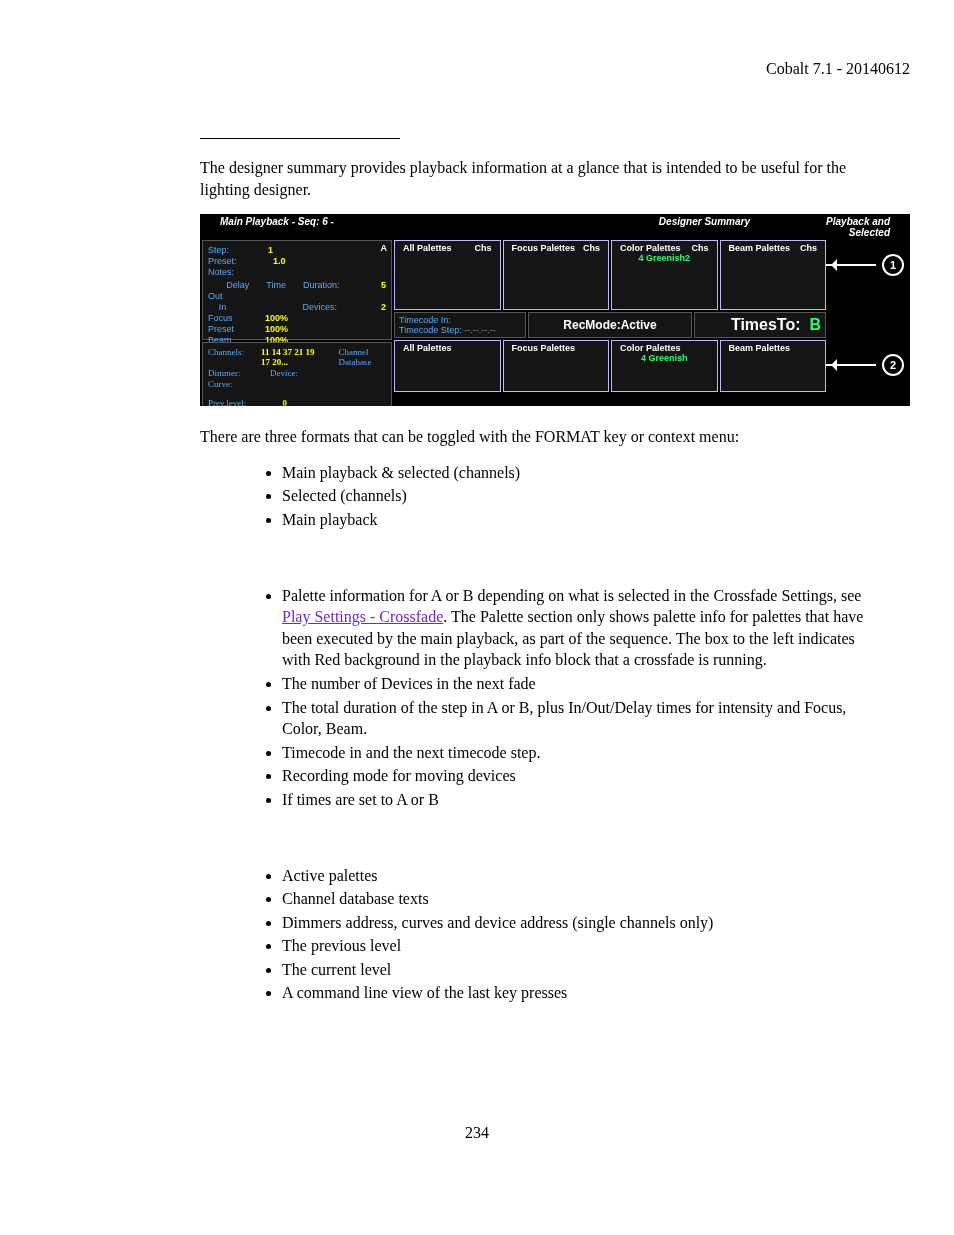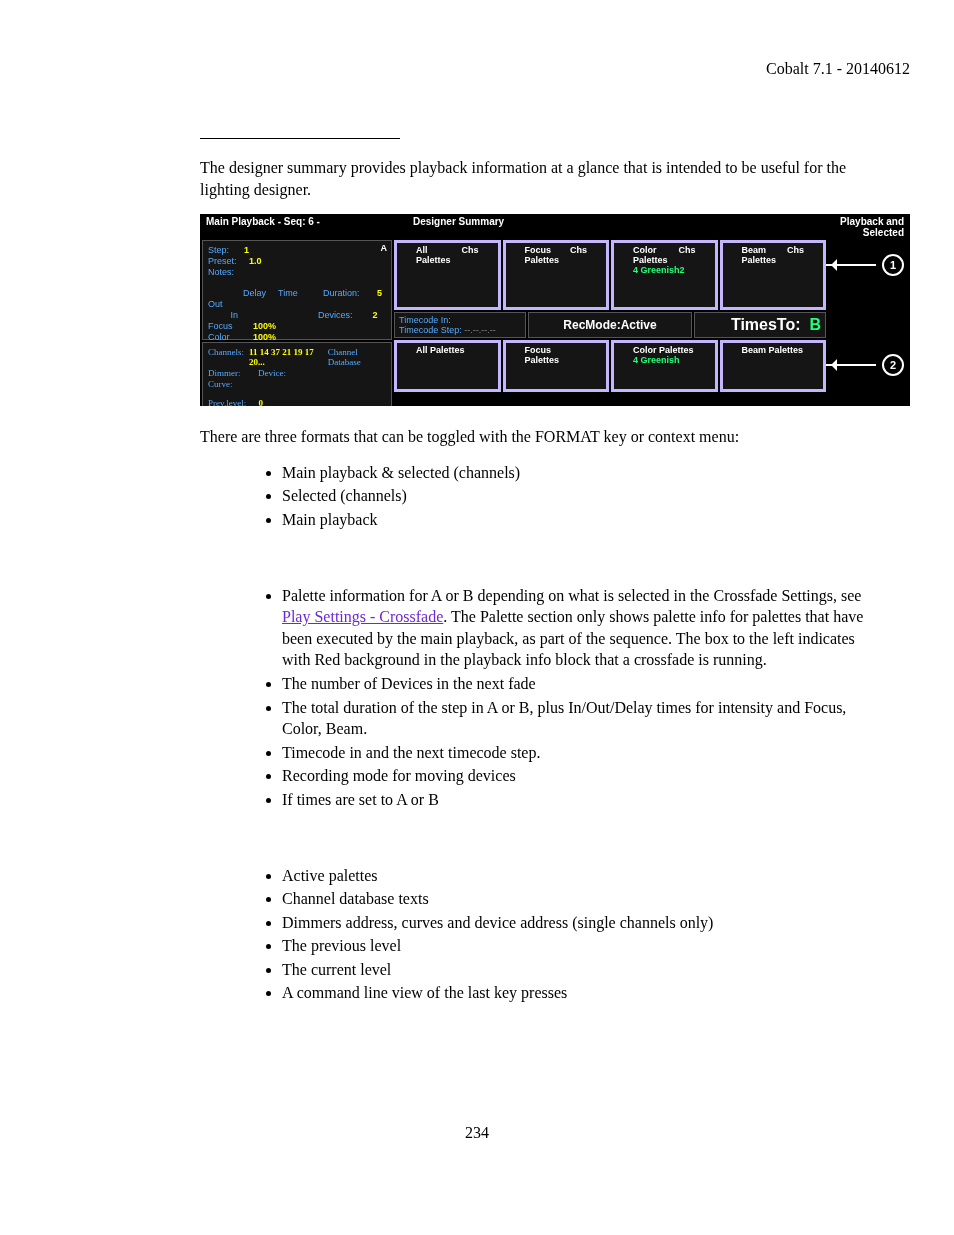--- a/index.html
+++ b/index.html
@@ -42,24 +42,25 @@
     width: 710px;
     height: 192px;
     overflow: hidden;
   }
   .app-titlebar {
     display: flex;
     font-weight: bold;
     font-size: 10px;
   }
   .app-titlebar > div {
-    padding: 2px 6px;
+    padding: 2px 20px;
+    font-style: italic;
   }
   .tb-left { width: 195px; }
-  .tb-center { flex: 1; text-align: left; }
+  .tb-center { flex: 1; text-align: right; }
   .tb-right { text-align: right; width: 100px; }
   .app-main {
     display: flex;
     gap: 2px;
     padding: 0 2px;
   }
   .col-playback {
     width: 190px;
   }
   .col-palettes {
@@ -70,37 +71,37 @@
     background: #151515;
     margin-bottom: 2px;
     padding: 4px 5px;
     box-sizing: border-box;
     position: relative;
   }
   .lbl { color: #5af; }
   .val-y { color: #ff0; font-weight: bold; }
   .val-g { color: #2f7; font-weight: bold; }
   .val-w { color: #fff; font-weight: bold; }
-  .pb-row { display: flex; gap: 5px; margin-bottom: 1px; }
+  .pb-row { display: flex; gap: 17px; margin-bottom: 1px; }
   .corner-A {
     position: absolute; right: 4px; top: 2px; font-weight: bold; color: #fff;
   }
   .pal-row { display: flex; gap: 2px; }
   .pal-box {
-    border: 3px solid #c4b5fd;
+    border: 1px solid #c4b5fd;
     background: #151515;
     flex: 1;
     height: 70px;
     box-sizing: border-box;
-    padding: 2px 19px;
+    padding: 2px 8px;
     position: relative;
   }
   .pal-box.small { height: 52px; }
   .pal-title { font-weight: bold; color: #fff; font-size: 9px; display:flex; justify-content:space-between;}
-  .pal-sub { color: #2f7; font-weight: bold; font-size: 9px; display:flex; justify-content:flex-start;}
+  .pal-sub { color: #2f7; font-weight: bold; font-size: 9px; display:flex; justify-content:center;}
   .status-row {
     display: flex;
     gap: 2px;
     margin: 2px 0;
   }
   .status-box {
     border: 1px solid #555;
     background: #151515;
     box-sizing: border-box;
     padding: 2px 4px;
@@ -164,42 +165,42 @@
     </div>
     <div class="app-main">
       <div class="col-playback">
         <div class="panel" style="height:100px;">
           <div class="corner-A">A</div>
           <div class="pb-row"><span class="lbl">Step:</span>&nbsp;&nbsp;<span class="val-y">1</span></div>
           <div class="pb-row"><span class="lbl">Preset:</span>&nbsp;<span class="val-y">1.0</span></div>
           <div class="pb-row">
               <span class="lbl">Notes:</span>
             </div>
-          <div class="pb-row" style="margin-top:11px;">
+          <div class="pb-row" style="margin-top:3px;">
             <span style="width:30px;"></span>
             <span class="lbl" style="width:30px;">Delay</span>
             <span class="lbl" style="width:40px;">Time</span>
             <span class="lbl">Duration:</span>&nbsp;&nbsp;&nbsp;
             <span class="val-y">5</span>
           </div>
           <div class="pb-row">
               <span class="lbl" style="width:30px;">Out</span>
             </div>
           <div class="pb-row">
             <span class="lbl" style="width:30px;text-align:right;">In</span>
             <span style="width:70px;"></span>
             <span class="lbl">Devices:</span>&nbsp;&nbsp;&nbsp;&nbsp;
             <span class="val-y">2</span>
           </div>
           <div class="pb-row">
               <span class="lbl" style="width:40px;">Focus</span>
               <span class="val-y">100%</span>
             </div>
           <div class="pb-row">
-              <span class="lbl" style="width:40px;">Color</span>
+              <span class="lbl" style="width:40px;">Preset</span>
               <span class="val-y">100%</span>
             </div>
           <div class="pb-row">
               <span class="lbl" style="width:40px;">Beam</span>
               <span class="val-y">100%</span>
             </div>
         </div>
         <div class="panel" style="height:68px;font-family:Liberation Serif, serif;">
           <div class="pb-row">
             <span class="lbl">Channels:</span>

